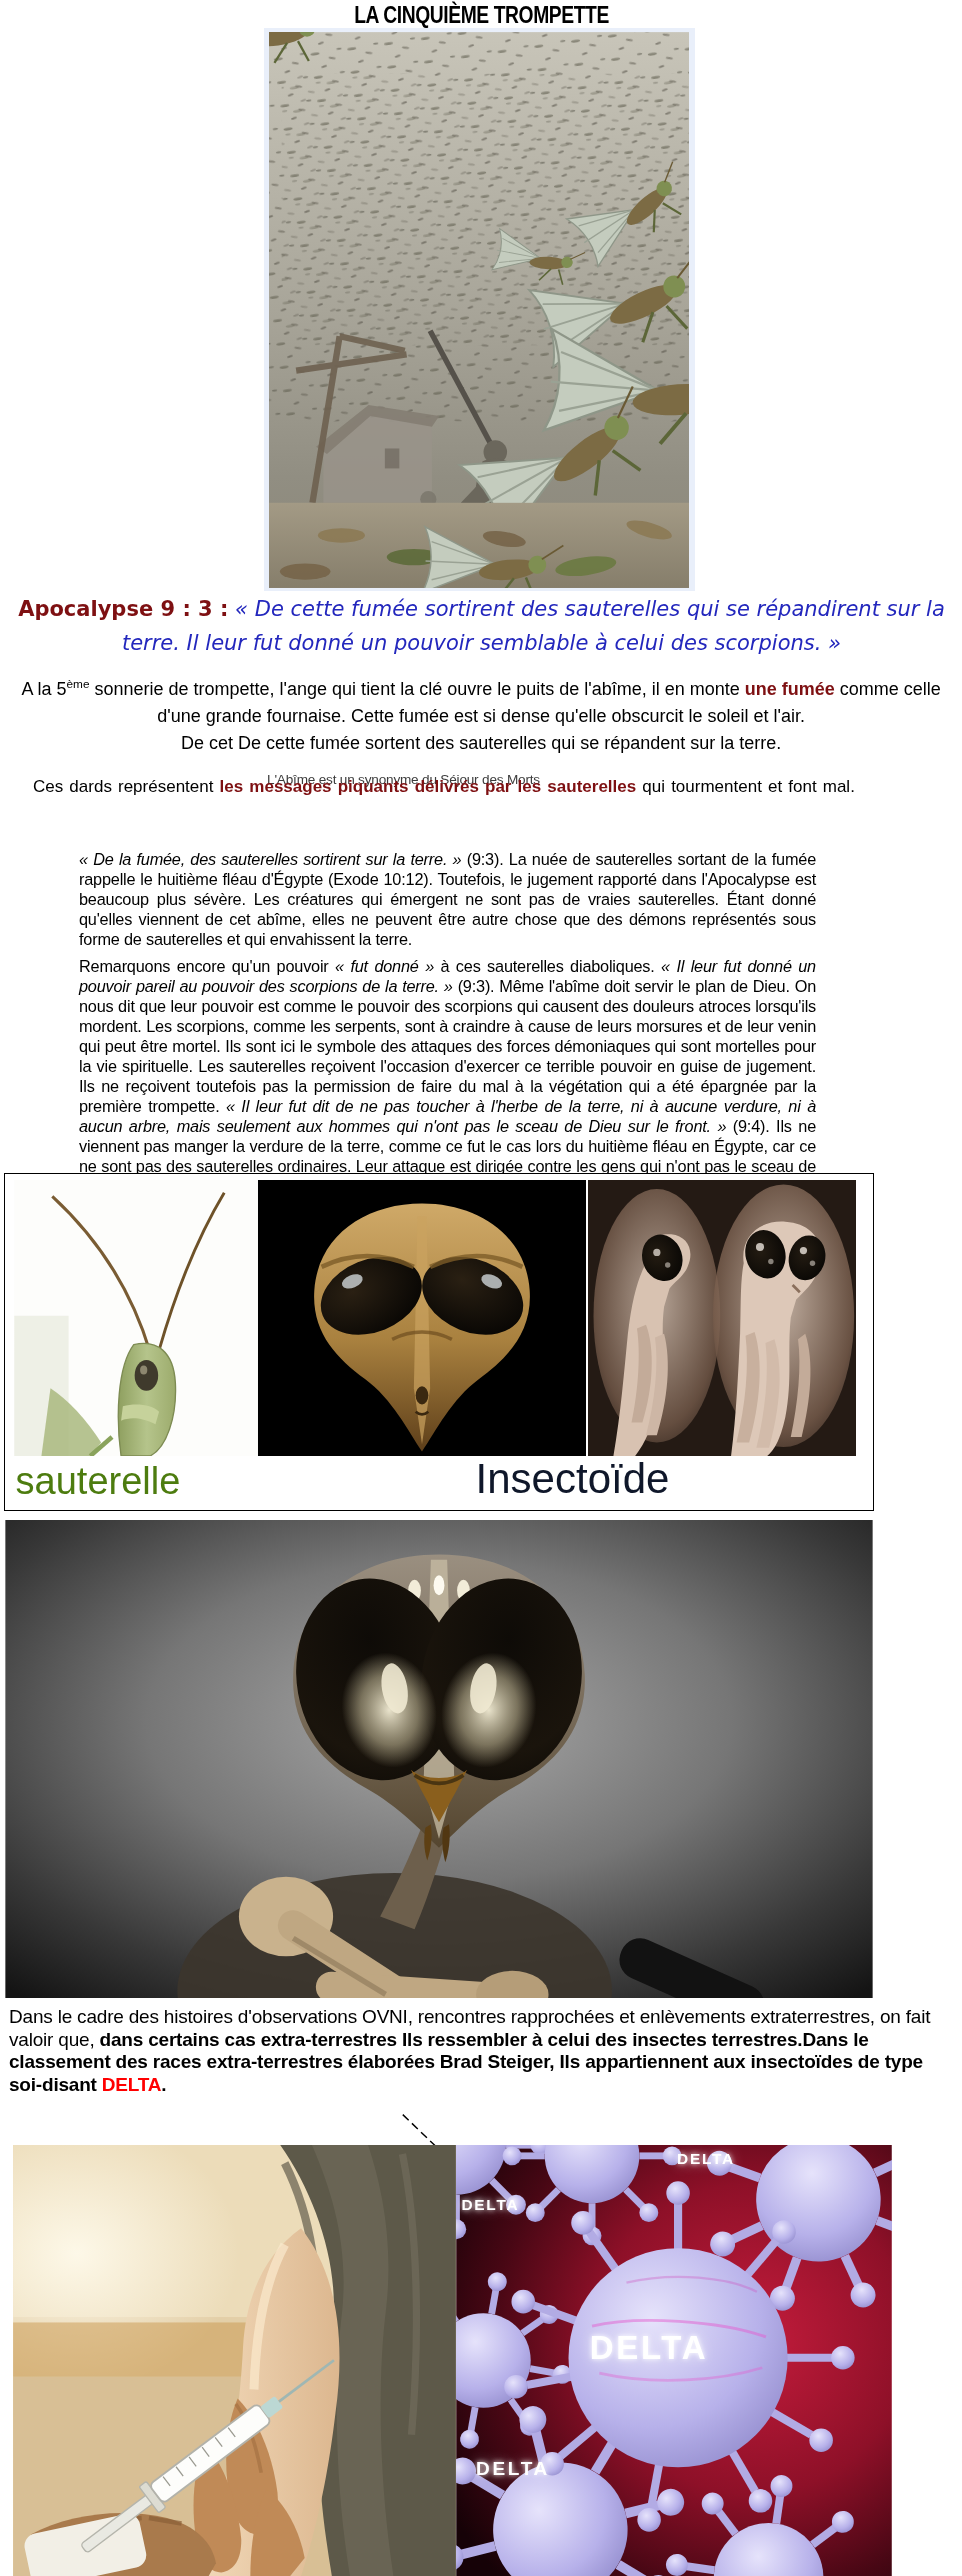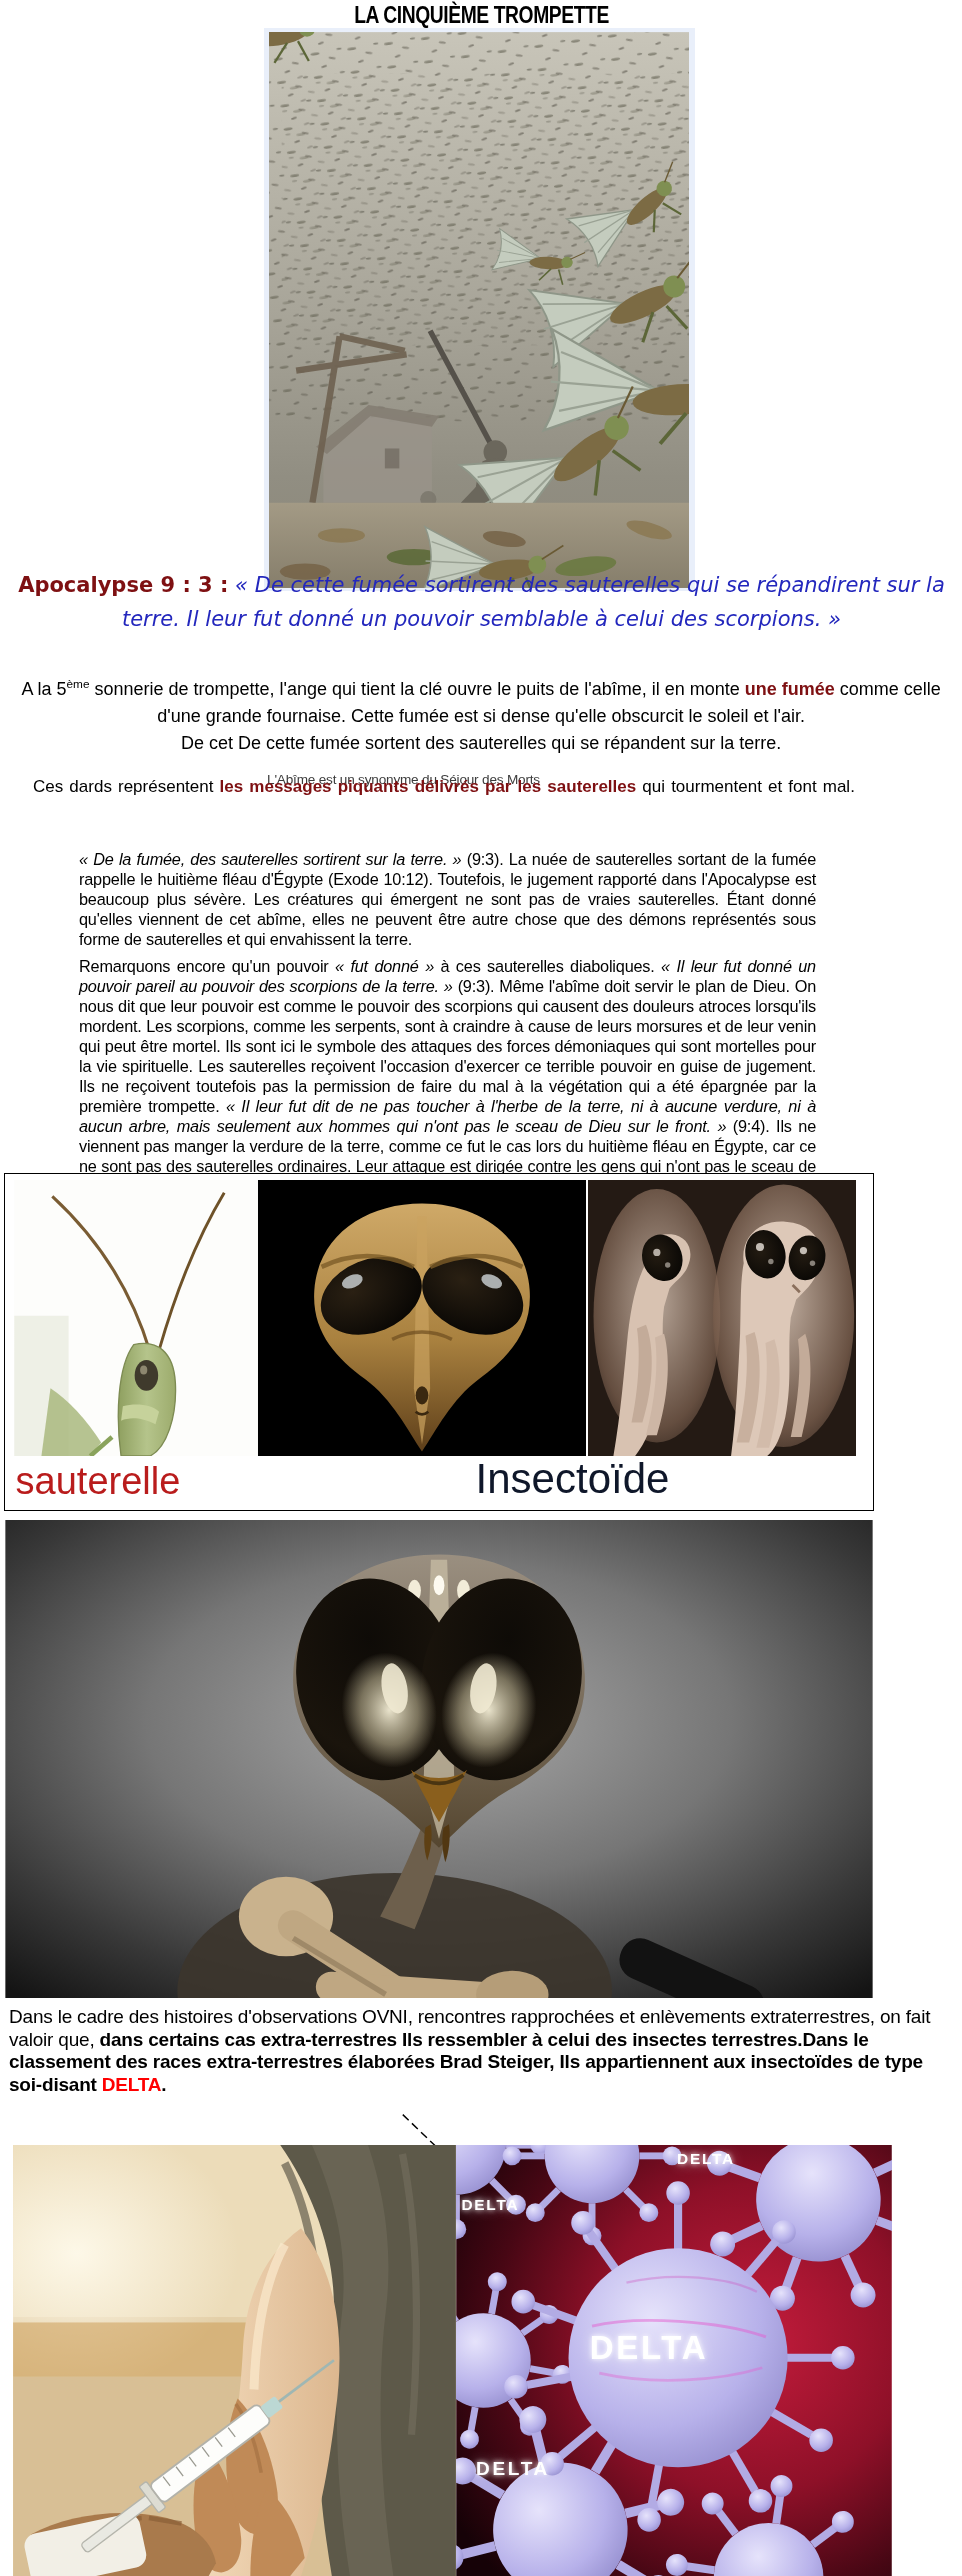--- a/index.html
+++ b/index.html
@@ -7,21 +7,21 @@
         font-family:"Liberation Sans",sans-serif;color:#000;}
   .abs{position:absolute;}
   
   #title{top:1.8px;left:0;width:963px;text-align:center;font-size:23.5px;font-weight:bold;
          letter-spacing:-0.5px;transform:scaleX(0.82);transform-origin:center top;
          font-family:"Liberation Sans",sans-serif;}
   
   #engraving-wrap{left:264px;top:28px;width:431px;height:563px;background:#e9effa;}
   #engraving-wrap svg{position:absolute;left:5.4px;top:3.6px;}
   
-  #verse{top:568px;left:18px;width:927px;text-align:center;font-size:21px;line-height:34px;
+  #verse{top:592px;left:18px;width:927px;text-align:center;font-size:21px;line-height:34px;
          font-family:"DejaVu Sans",sans-serif;}
   .verse-ref{color:#7e1012;font-weight:bold;font-style:normal;}
   .verse-body{color:#2327bd;font-style:italic;font-weight:500;}
   
   #intro{top:671px;left:7.2px;width:948px;text-align:center;font-size:18px;line-height:27px;}
   #intro sup{font-size:11.8px;text-align:center;}
   .maroon-bi{color:#7e1012;font-weight:bold;}
   #note{top:755px;left:0;width:807px;text-align:center;font-size:13.6px;color:#3d3d3d;
         letter-spacing:-0.2px;margin-top:17px;}
   
@@ -32,21 +32,21 @@
          letter-spacing:-0.2px;margin-top:48px;}
   #quote1{top:801px;}
   #quote2{top:908px;}
   .it{font-style:italic;}
   
   #figbox{left:3.6px;top:1173px;width:868px;height:336px;border:1.8px solid #000;background:#fff;}
   .panel{position:absolute;top:6.3px;height:276px;overflow:hidden;}
   #panel-grasshopper{left:9px;width:244px;background:linear-gradient(120deg,#ffffff,#f4f4f0);}
   #panel-alienhead{left:253px;width:328px;background:#000;}
   #panel-aliens{left:583px;width:268px;background:#241a14;}
-  #caption-sauterelle{left:11px;top:286px;font-size:38px;color:#b91c1c;
+  #caption-sauterelle{left:11px;top:286px;font-size:38px;color:#4d7c0f;
         font-family:"Liberation Sans",sans-serif;}
   #caption-insectoide{left:471px;top:281px;font-size:42px;color:#0f172a;
         font-family:Liberation Sans, sans-serif;}
   
   #insectoid{left:4.5px;top:1520px;width:868px;height:478px;overflow:hidden;}
   
   #ovni{top:2006px;left:9px;width:947px;font-size:19px;line-height:22.6px;
         letter-spacing:-0.2px;}
   .b{font-weight:bold;}
   .delta-red{color:#ff0000;font-weight:bold;}

